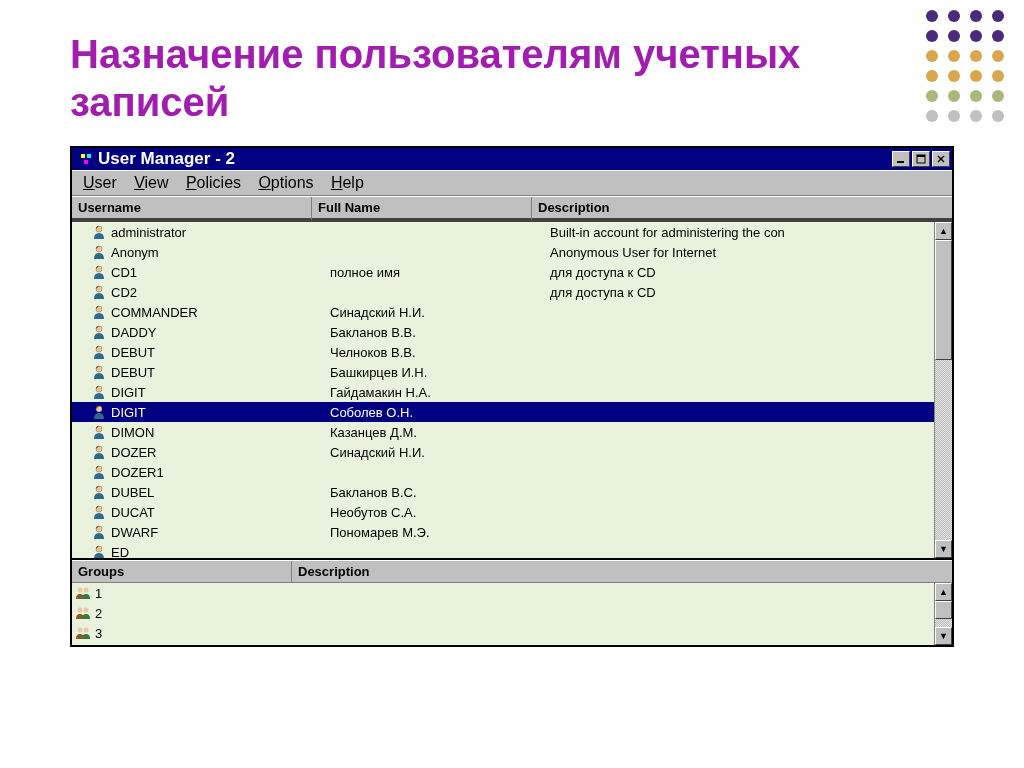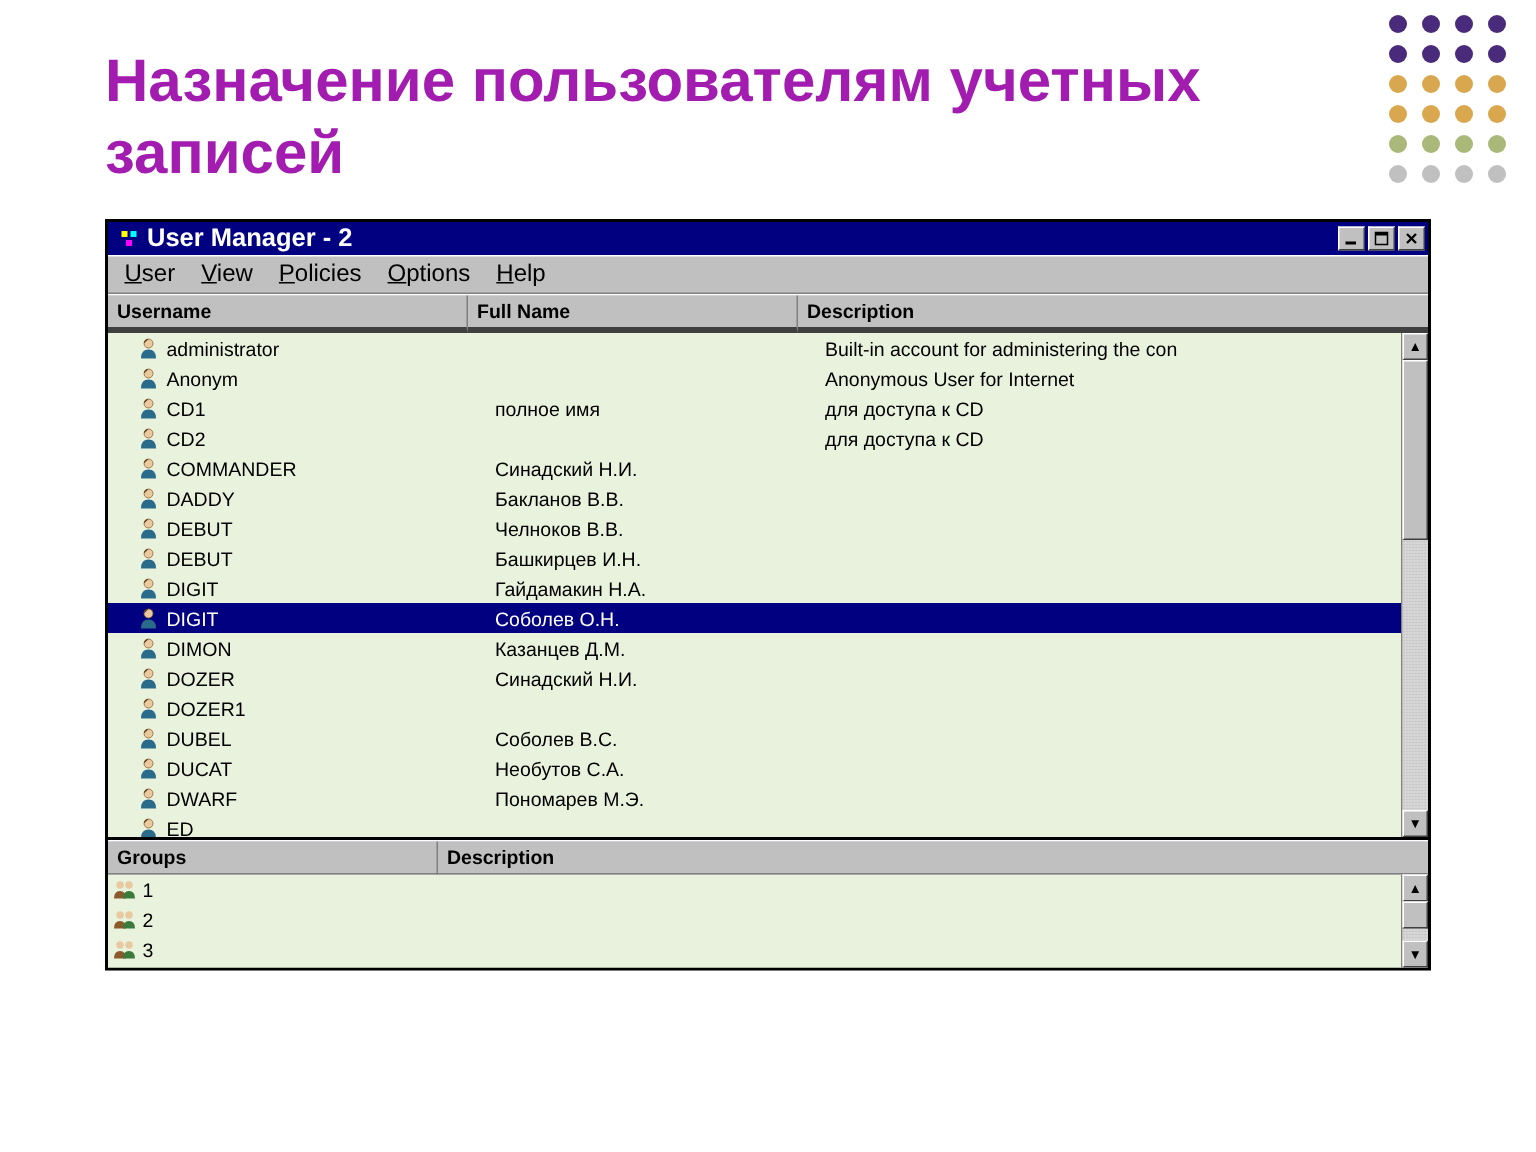--- a/index.html
+++ b/index.html
@@ -481,21 +481,21 @@
           </div>
           <div class="row">
             <span class="uicon">
               <svg width="16" height="16" viewBox="0 0 16 16">
                 <circle cx="8" cy="5" r="3" fill="#e8c9a0" stroke="#8b5a2b" stroke-width="0.5"></circle>
                 <path d="M8 2 Q5 2 5 5" fill="#5a3a1a"></path>
                 <path d="M3 15 Q3 9 8 9 Q13 9 13 15 Z" fill="#2a6a8a"></path>
               </svg>
             </span>
             <span class="cell-uname">DUBEL</span>
-            <span class="cell-fname">Соболев В.С.</span>
+            <span class="cell-fname">Бакланов В.С.</span>
             <span class="cell-desc"></span>
           </div>
           <div class="row">
             <span class="uicon">
               <svg width="16" height="16" viewBox="0 0 16 16">
                 <circle cx="8" cy="5" r="3" fill="#e8c9a0" stroke="#8b5a2b" stroke-width="0.5"></circle>
                 <path d="M8 2 Q5 2 5 5" fill="#5a3a1a"></path>
                 <path d="M3 15 Q3 9 8 9 Q13 9 13 15 Z" fill="#2a6a8a"></path>
               </svg>
             </span>

